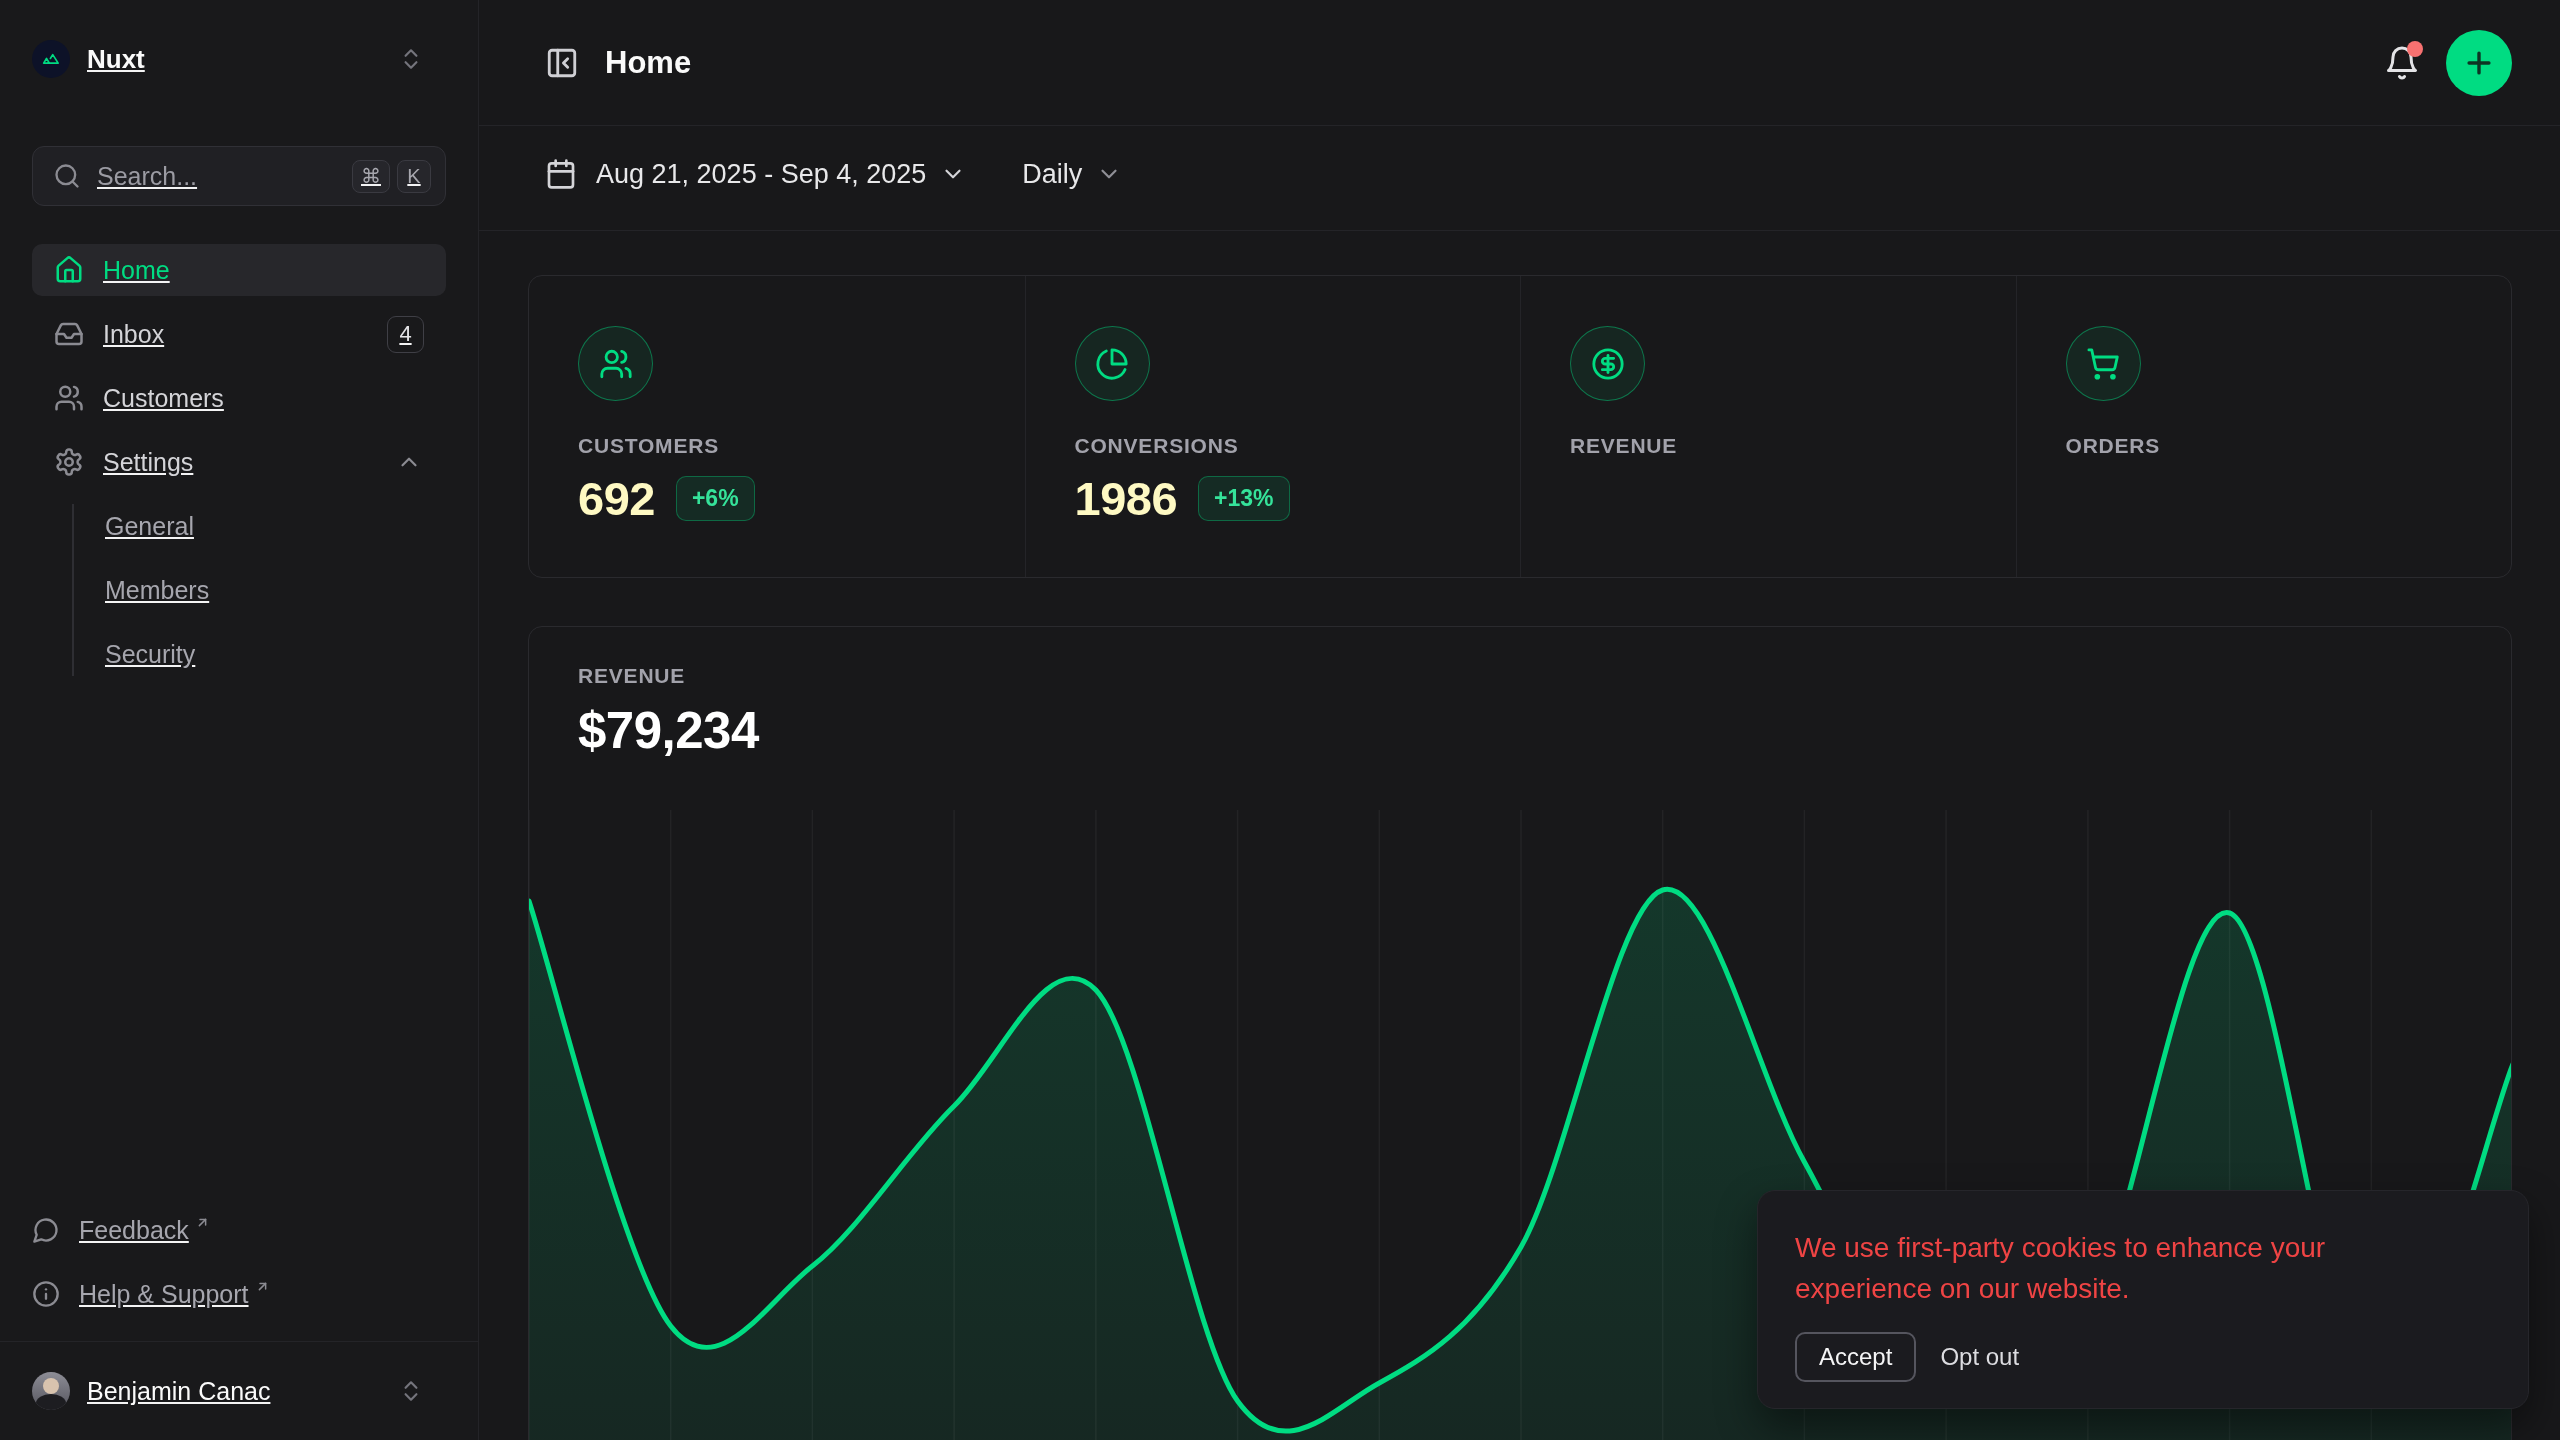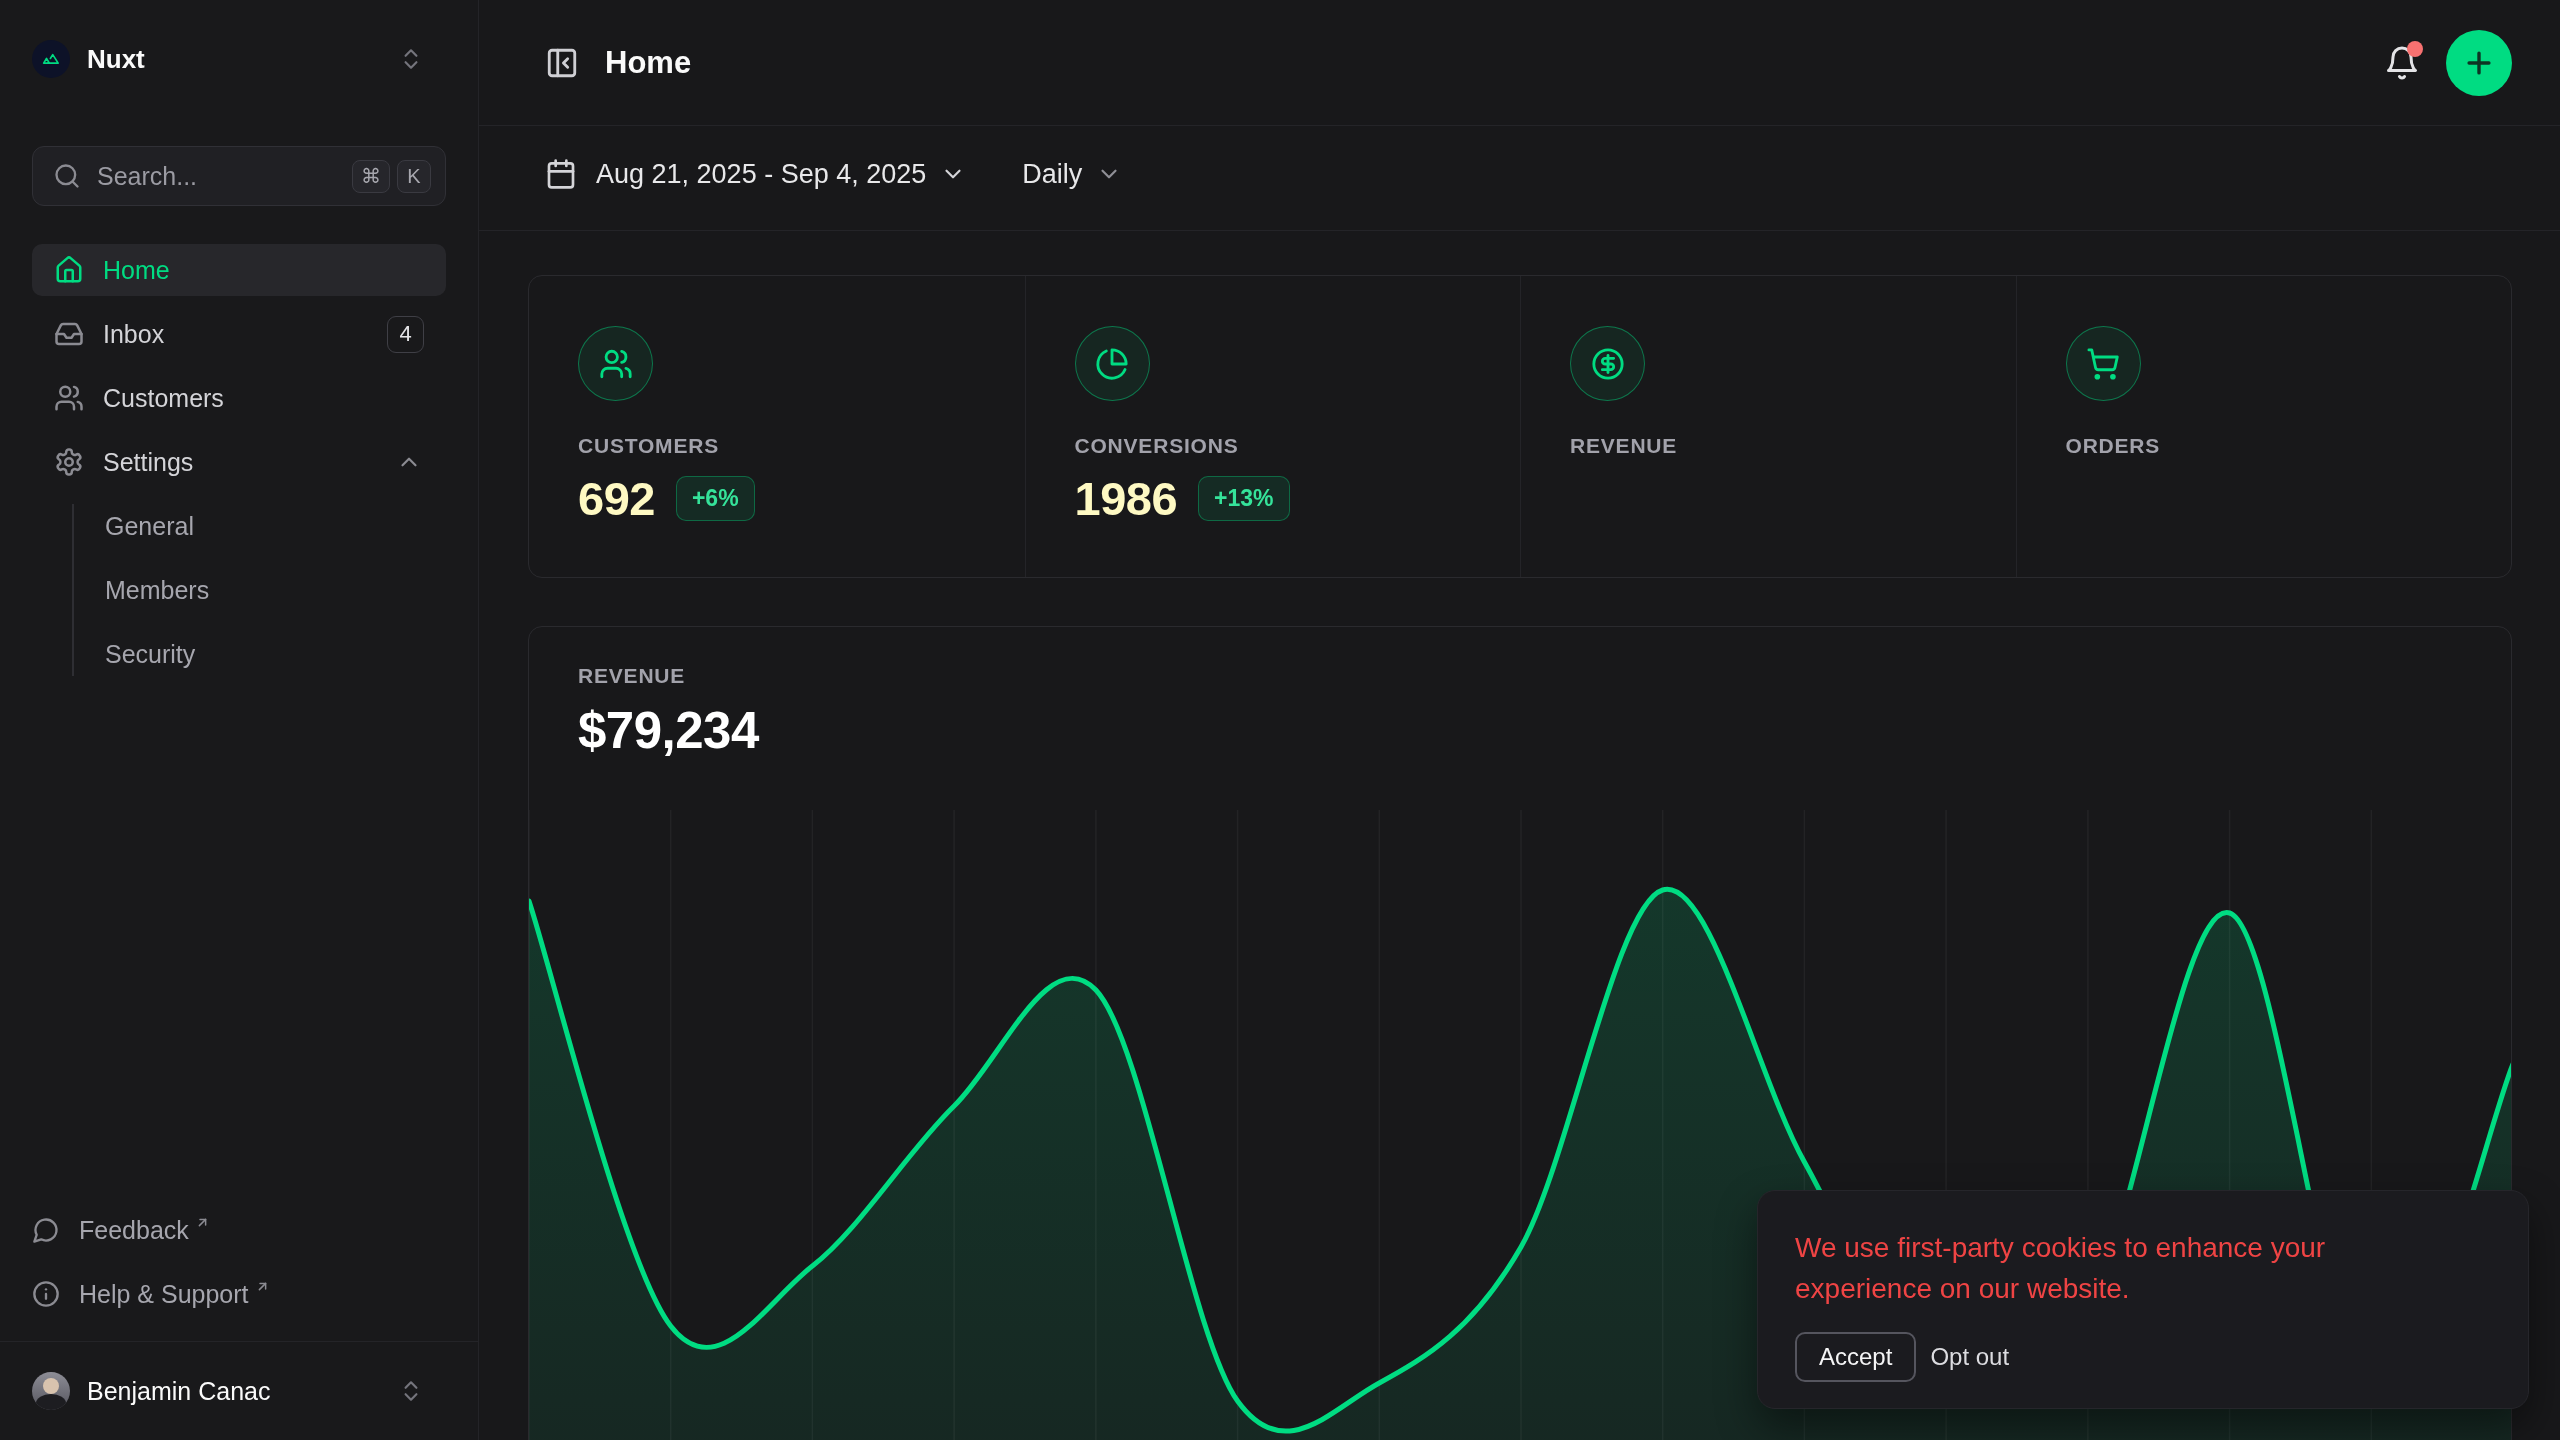--- a/index.html
+++ b/index.html
@@ -8,21 +8,21 @@
     --active-bg:#27272b;
   }
   *{box-sizing:border-box;margin:0;padding:0;}
   html,body{width:2560px;height:1440px;overflow:hidden;}
   body{background:var(--bg);color:var(--text);font-family:"Liberation Sans","DejaVu Sans",sans-serif;position:relative;}
   .icon{display:inline-flex;align-items:center;justify-content:center;flex:none;}
   .icon svg{display:block;}
 
   
   .sidebar{position:absolute;left:0;top:0;bottom:0;width:479px;border-right:1px solid var(--border-soft);
-           background:var(--panel);display:flex;flex-direction:column;padding:0 32px;}
+           background:var(--panel);display:flex;flex-direction:column;padding:0 32px;text-decoration:underline;}
   .team-row{margin-top:38px;height:42px;display:flex;align-items:center;padding-right:22px;}
   .team-logo{width:38px;height:38px;border-radius:50%;background:#0d1228;display:flex;align-items:center;justify-content:center;}
   .team-name{margin-left:17px;font-size:26px;font-weight:600;color:#fafafa;}
   .team-caret{margin-left:auto;color:#74747c;}
   .searchbox{margin-top:66px;height:60px;border:1px solid #303036;background:#202024;border-radius:12px;
              display:flex;align-items:center;padding:0 14px 0 20px;color:var(--dim);}
   .searchbox .ph{margin-left:16px;font-size:25px;color:#9b9ba3;flex:1;}
   .kbd{height:33px;min-width:34px;padding:0 8px;border:1px solid #3a3a41;background:#26262b;border-radius:8px;
        display:flex;align-items:center;justify-content:center;font-size:20px;color:#a7a7ae;margin-left:7px;}
   .nav{margin-top:38px;display:flex;flex-direction:column;gap:12px;}
@@ -86,21 +86,21 @@
                  position:relative;overflow:hidden;padding:37px 0 0 49px;}
   .rev-label{font-size:21px;font-weight:600;letter-spacing:.8px;color:#a2a2ab;}
   .rev-value{margin-top:13px;font-size:51px;font-weight:700;color:#ffffff;letter-spacing:-.5px;}
   .chart-plot{position:absolute;left:0;top:183px;width:1984px;height:700px;}
   .chart-plot svg{width:100%;height:100%;}
 
   
   .cookie{position:absolute;left:1757px;top:1190px;width:772px;height:219px;background:#1b1b1f;border:1px solid #26262b;
           border-radius:18px;box-shadow:0 18px 40px rgba(0,0,0,.45);padding:36px 40px 0 37px;z-index:5;}
   .cookie-msg{font-size:28px;line-height:41px;color:#ef4444;max-width:660px;}
-  .cookie-actions{margin-top:23px;display:flex;align-items:center;gap:14px;}
+  .cookie-actions{margin-top:23px;display:flex;align-items:center;gap:24px;}
   .btn-accept{background:transparent;border:2px solid #55555e;border-radius:10px;color:#f4f4f5;
               font-size:24px;font-weight:500;padding:9px 22px;cursor:pointer;font-family:inherit;}
   .btn-optout{background:transparent;border:none;color:#dcdce0;font-size:24px;font-weight:500;cursor:pointer;font-family:Liberation Sans, sans-serif;}
 </style>
 </head>
 <body>
 
 <aside class="sidebar">
   <div class="team-row">
     <span class="team-logo">

